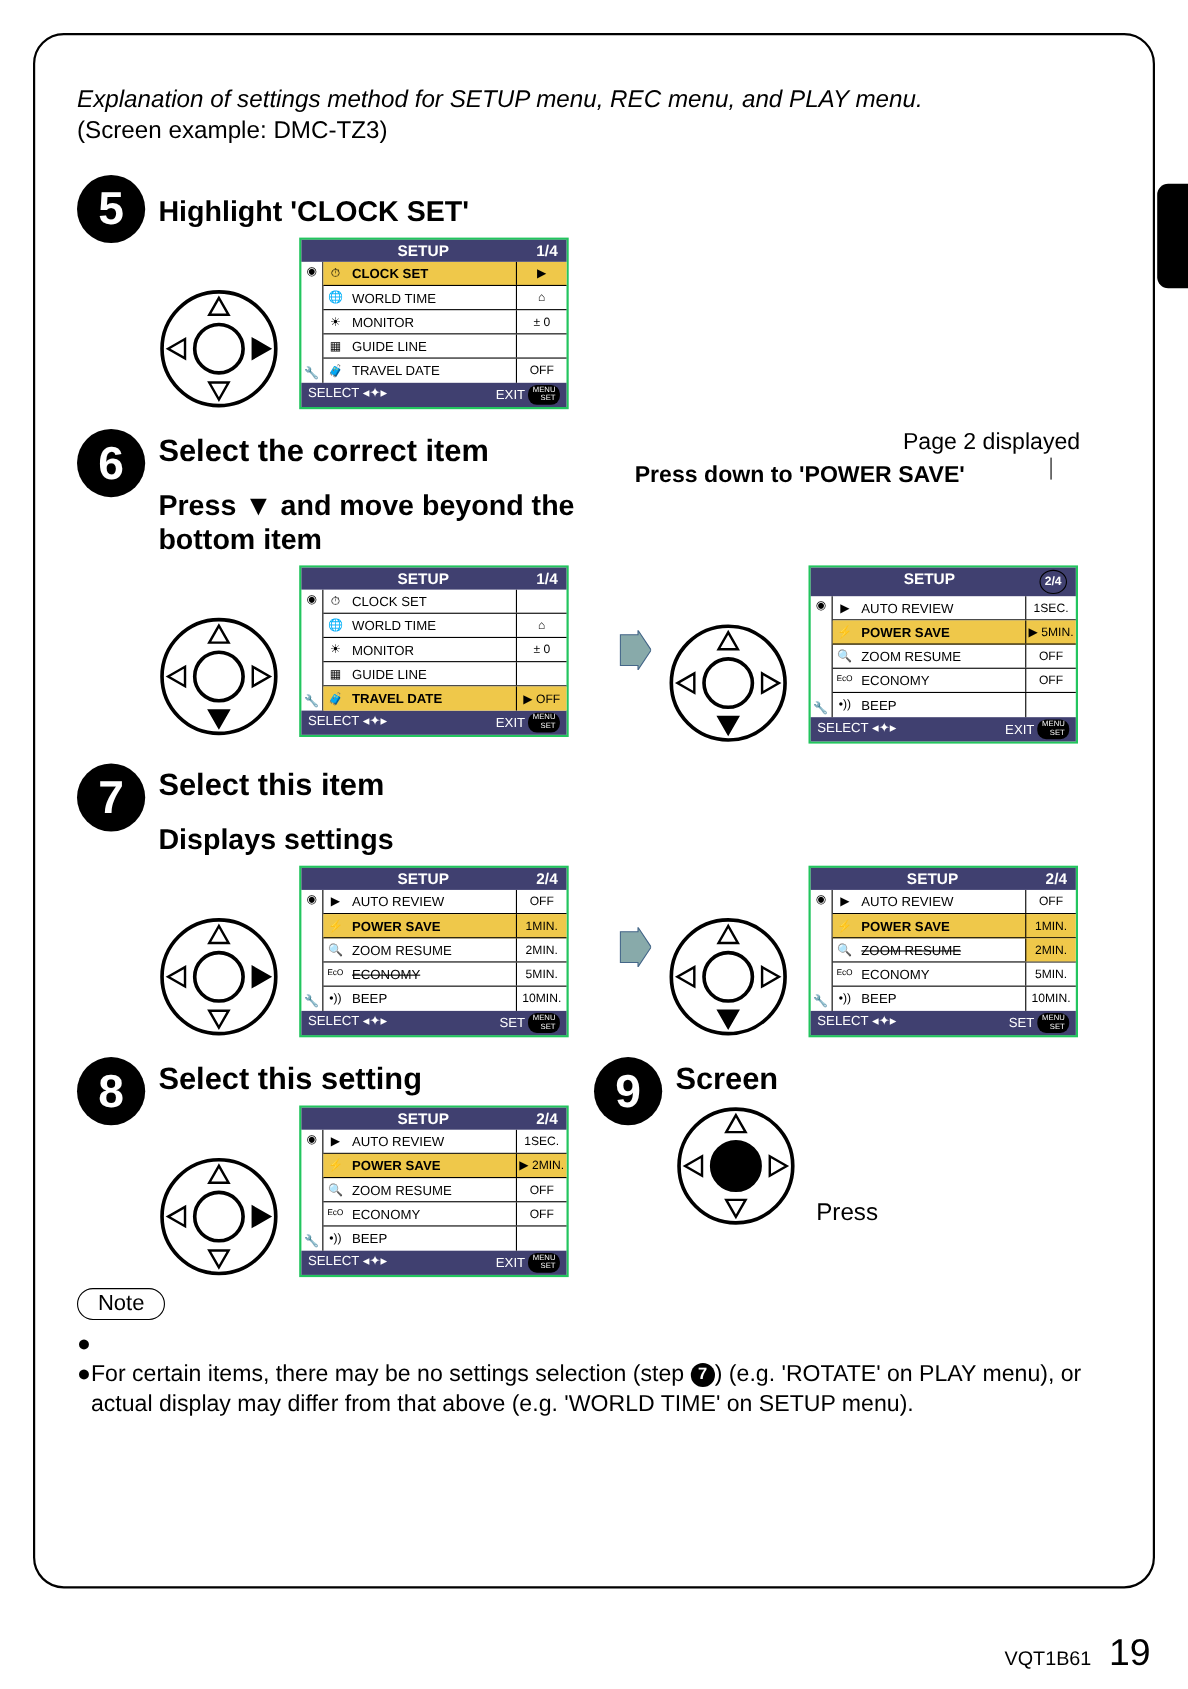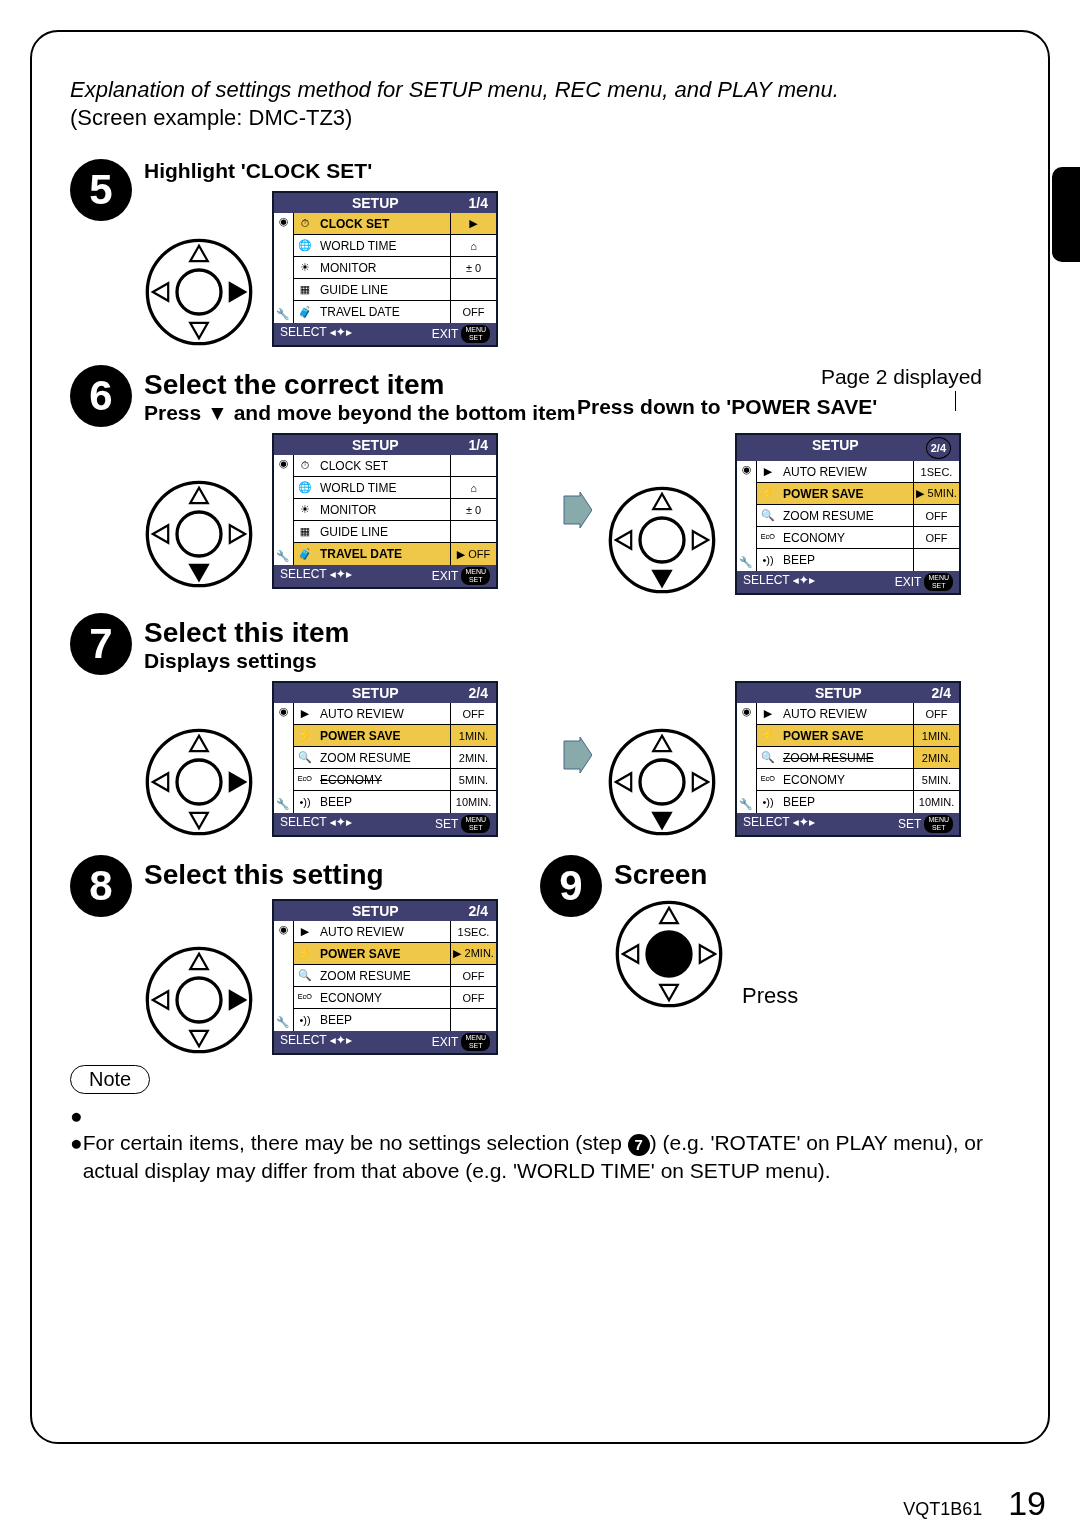--- a/index.html
+++ b/index.html
@@ -40,35 +40,35 @@
   .step-row { display: flex; align-items: flex-start; margin-top: 18px; }
   .step-number {
     width: 62px; height: 62px; min-width: 62px;
     border-radius: 50%; background: #000; color: #fff;
     font-size: 42px; font-weight: bold;
     display: flex; align-items: center; justify-content: center;
     margin-right: 12px;
   }
   .step-body { flex: 1; }
   .step-title { font-size: 28px; font-weight: bold; margin-top: 4px; }
-  .step-sub { font-weight: bold; font-size: 21px; margin-top: 0; }
+  .step-sub { font-weight: bold; font-size: 26px; margin-top: 18px; }
 
   .two-col { display: flex; align-items: flex-start; width: 100%; }
   .col-left { width: 50%; }
   .col-right { width: 50%; }
 
   .menu-block {
     display: flex; align-items: flex-end; margin-top: 8px;
     position: relative;
   }
   .dpad-wrap { width: 110px; height: 110px; position: relative; flex-shrink: 0; margin-right: 18px; }
   .dpad-wrap svg { width: 110px; height: 110px; display: block; }
 
   .menu-table {
-    border: 2px solid #0f172a; font-size: 14px; width: 226px;
+    border: 2px solid #22c55e; font-size: 14px; width: 245px;
     background: #fff;
   }
   .menu-header {
     background: #404070; color: #fff; font-weight: bold;
     display: flex; justify-content: space-between;
     padding: 2px 8px; font-size: 14px;
     position: relative;
   }
   .menu-page { }
   .menu-body { }
@@ -85,21 +85,21 @@
     display: flex; align-items: center; gap: 3px;
   }
   .menu-cell-value {
     width: 46px; text-align: center; font-size: 11px;
     border-left: 1px solid #000;
     height: 100%; display: flex; align-items: center; justify-content: center;
   }
   .menu-footer {
     background: #404070; color: #fff; font-size: 12px;
     display: flex; justify-content: space-between;
-    padding: 2px 6px; text-align: center;
+    padding: 2px 6px; text-align: right;
   }
   .menu-footer .right { display: flex; align-items: center; gap: 3px; }
   .setbadge {
     display: inline-block; font-size: 7px; background: #000; color: #fff;
     border-radius: 8px; padding: 1px 4px; line-height: 8px;
   }
   .hi-row { background: #efc84a; }
   .hi-row .menu-cell-label { font-weight: bold; }
 
   .arrow-between {
@@ -112,21 +112,21 @@
     display: inline-block; border: 1px solid #000;
     border-radius: 16px; padding: 2px 18px;
     font-size: 20px; margin-top: 10px;
   }
   .note-list { margin-top: 8px; font-size: 21px; line-height: 1.3; }
   .note-list .bullet-row { display:flex; }
   .note-list .blt { width: 16px; }
 
   .page-footer {
     position: absolute; bottom: 12px; right: 34px;
-    font-size: 18px; display: flex; align-items: baseline; gap: 26px; margin-top: 23px;
+    font-size: 18px; display: flex; align-items: baseline; gap: 16px; margin-top: 23px;
   }
   .page-footer .pg { font-size: 34px; }
 
   .tiny-icon { font-size: 11px; }
 
   .rhs-page2-label {
     font-size: 21px; text-align: right; padding-right: 28px;
     position: relative;
   }
   .rhs-page2-label .pointer {

